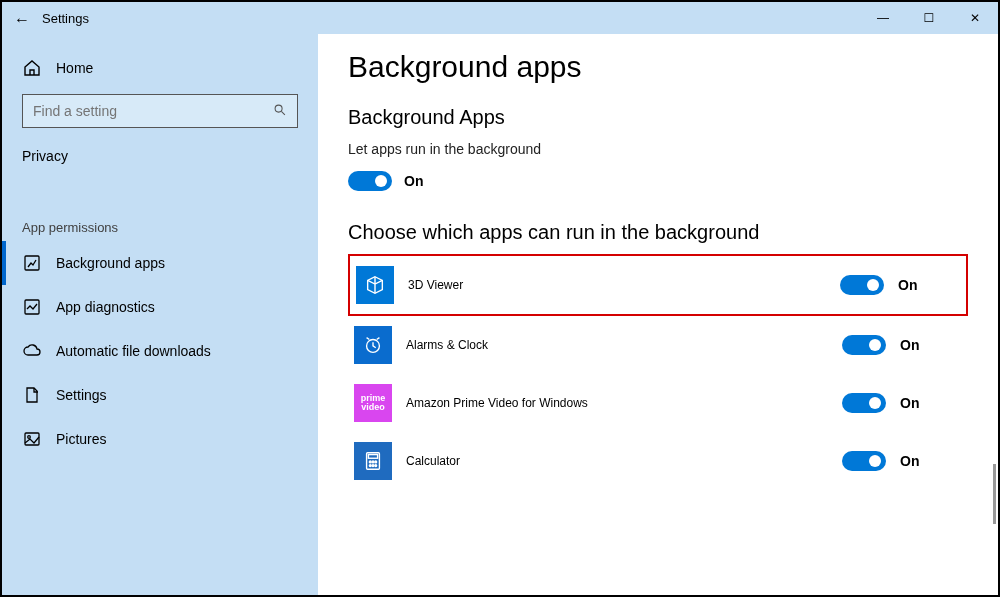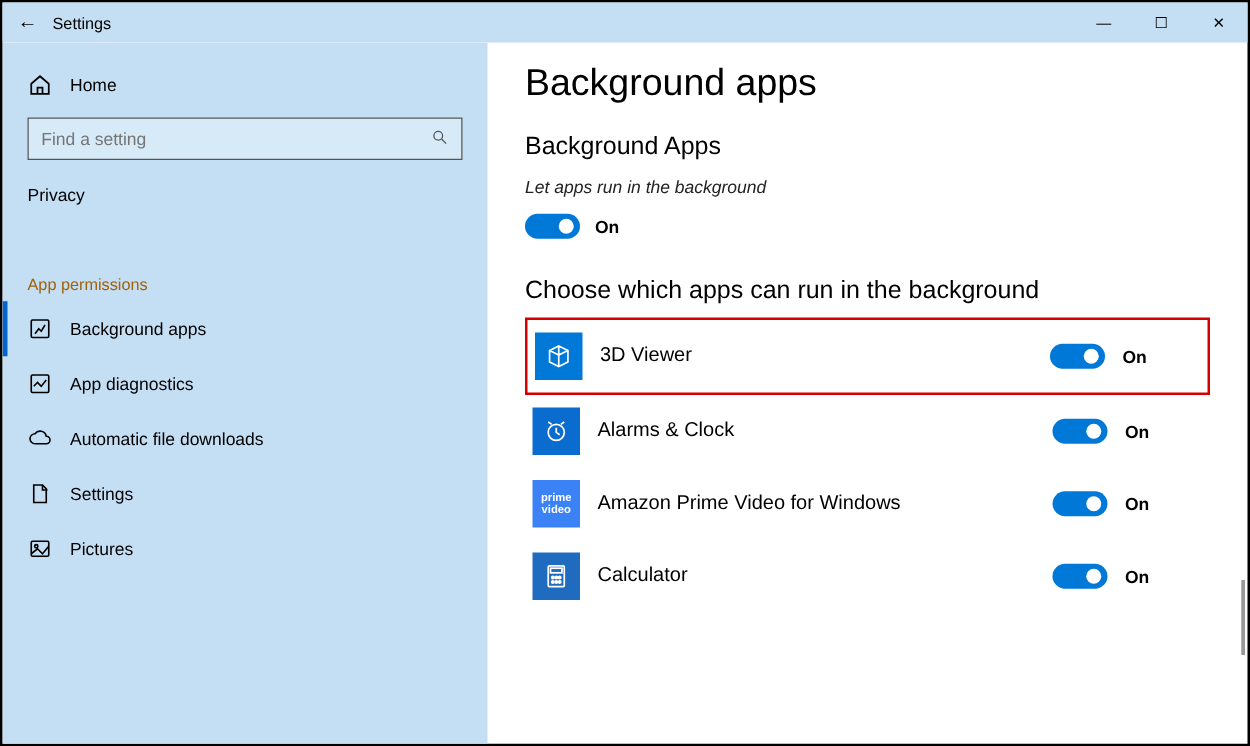--- a/index.html
+++ b/index.html
@@ -4,42 +4,42 @@
 <style>
 * { margin: 0; padding: 0; box-sizing: border-box; font-family: "Segoe UI", Arial, sans-serif; }
 html, body { width: 1000px; height: 597px; overflow: hidden; }
 .window { width: 1000px; height: 597px; border: 2px solid #000; display: flex; flex-direction: column; background: #fff; }
 .titlebar { height: 32px; display: flex; align-items: center; background: #c4def4; position: relative; }
 .titlebar .back { width: 40px; text-align: center; font-size: 16px; }
 .titlebar .title { font-size: 13px; }
 .win-controls { position: absolute; right: 0; top: 0; display: flex; }
 .win-controls div { width: 46px; height: 32px; display: flex; align-items: center; justify-content: center; font-size: 12px; }
 .body { flex: 1; display: flex; overflow: hidden; }
-.sidebar { width: 388px; background: #c4def4; padding: 12px 0; display: flex; flex-direction: column; }
+.sidebar { width: 316px; background: #c4def4; padding: 12px 0; display: flex; flex-direction: column; }
 .sidebar .row { display: flex; align-items: center; height: 44px; padding: 0 20px; font-size: 14px; color: #000; }
 .sidebar .row .icon { width: 20px; height: 20px; margin-right: 14px; display: flex; align-items: center; justify-content: center; }
 .sidebar .row.selected { border-left: 4px solid #0066cc; padding-left: 16px; }
 .sidebar .search { margin: 4px 20px 14px 20px; height: 34px; border: 1px solid #555; background: #d7eaf8; display: flex; align-items: center; padding: 0 10px; font-size: 14px; color: #444; }
 .sidebar .search input { flex: 1; border: none; background: transparent; outline: none; font-size: 14px; color: #0f766e; }
 .sidebar .section-label { font-weight: 400; font-size: 14px; padding: 6px 20px 16px 20px; }
-.sidebar .group-label { color: #a16207; font-size: 13px; padding: 10px 8px 6px 20px; }
+.sidebar .group-label { color: #404040; font-size: 13px; padding: 10px 8px 6px 20px; }
 .content { flex: 1; padding: 16px 30px; overflow: hidden; position: relative; }
 h1 { font-weight: 400; font-size: 30px; margin-bottom: 22px; }
 h2 { font-weight: 400; font-size: 20px; margin-bottom: 10px; }
-.subtext { font-size: 14px; color: #222; margin-bottom: 12px; max-width: 440px; line-height: 1.45; font-style: italic; }
+.subtext { font-size: 14px; color: #222; margin-bottom: 12px; max-width: 440px; line-height: 1.45; }
 .toggle-row { display: flex; align-items: center; gap: 12px; margin-bottom: 30px; }
 .toggle { width: 44px; height: 20px; border-radius: 10px; background: #0078d7; position: relative; }
 .toggle .knob { width: 12px; height: 12px; background: #fff; border-radius: 50%; position: absolute; top: 4px; right: 5px; }
 .toggle-label { font-size: 14px; font-weight: bold; }
 .applist { display: flex; flex-direction: column; }
 .apprule { display: flex; align-items: center; padding: 10px 6px; }
 .apprule.highlight { border: 2px solid #d40000; }
 .appicon { width: 38px; height: 38px; background: #0078d7; display: flex; align-items: center; justify-content: center; color: #fff; font-size: 10px; text-align: center; line-height: 1; flex-shrink: 0; margin-right: 14px; }
 .appicon svg { width: 22px; height: 22px; }
-.appname { flex: 1; font-size: 16px; }
+.appname { flex: 1; font-size: 12px; }
 .apprule .tgwrap { display: flex; align-items: center; gap: 14px; width: 120px; }
 .scroll-hint { position: absolute; right: 2px; top: 430px; width: 3px; height: 60px; background: #999; }
 </style>
 </head>
 <body>
 
 <div class="window">
 
   <div class="titlebar">
     <div class="back">←</div>
@@ -167,21 +167,21 @@
           <div class="appname">Alarms &amp; Clock</div>
           <div class="tgwrap">
             <div class="toggle">
                 <div class="knob"></div>
               </div>
             <span class="toggle-label">On</span>
           </div>
         </div>
 
         <div class="apprule">
-          <div class="appicon" style="background:#3b82f6;font-size:9px;font-weight:600">prime<br>video</div>
+          <div class="appicon" style="background:#d946ef;font-size:9px;font-weight:600">prime<br>video</div>
           <div class="appname">Amazon Prime Video for Windows</div>
           <div class="tgwrap">
             <div class="toggle">
                 <div class="knob"></div>
               </div>
             <span class="toggle-label">On</span>
           </div>
         </div>
 
         <div class="apprule">

